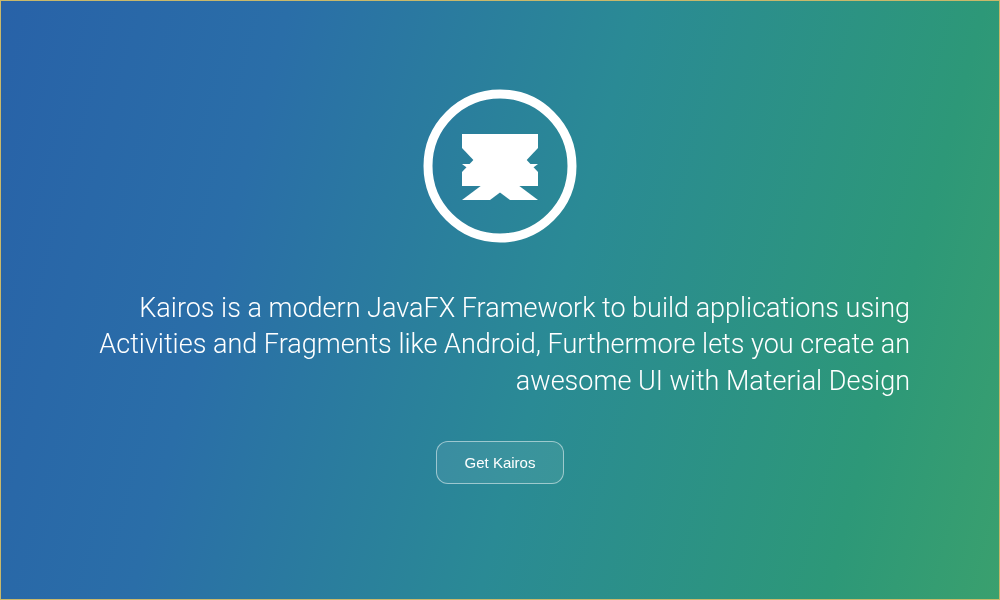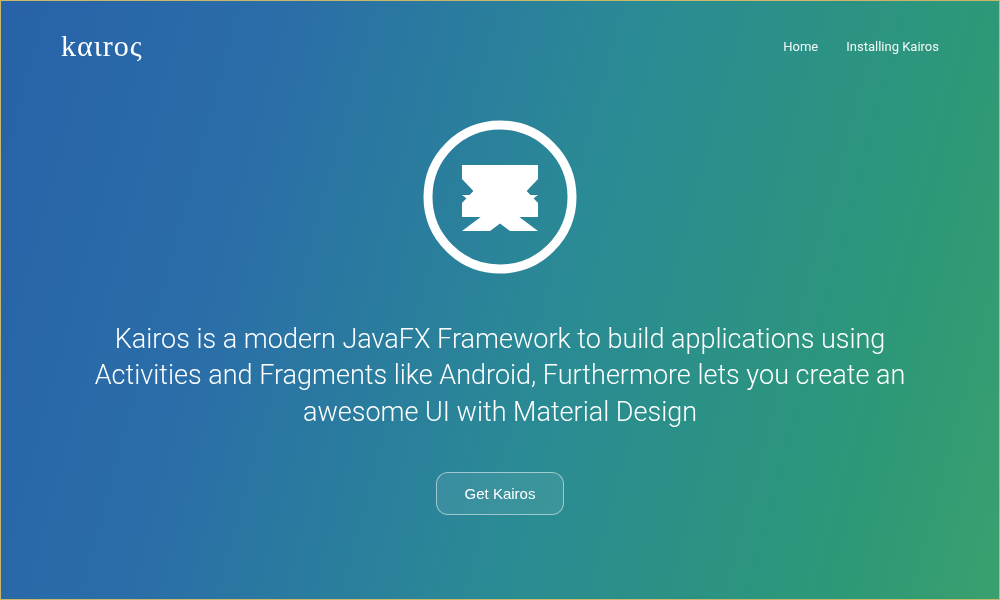--- a/index.html
+++ b/index.html
@@ -54,47 +54,40 @@
       justify-content: center;
       padding: 0 80px 30px 80px;
     }
     .logo-wrap {
       margin-bottom: 40px;
     }
     .tagline {
       color: #ffffff;
       font-size: 27px;
       line-height: 1.35;
-      text-align: center;
+      text-align: right;
       font-weight: 300;
       max-width: 820px;
       margin-bottom: 42px;
     }
     .cta {
       color: #ffffff;
       background: rgba(255,255,255,0.08);
       border: 1px solid rgba(255,255,255,0.5);
       padding: 12px 28px;
       font-size: 15px;
       font-weight: 400;
       cursor: pointer;
       border-radius: 12px;
     }
   </style>
 </head>
 <body>
 
 <div class="page">
-  <header class="header">
-    <div class="brand">kαιroς</div>
-    <nav class="nav">
-      <a href="#">Home</a>
-      <a href="#">Installing Kairos</a>
-    </nav>
-  </header>
 
   <section class="hero">
     <div class="logo-wrap">
       <svg width="160" height="160" viewBox="0 0 160 160">
         <circle cx="80" cy="80" r="72" fill="none" stroke="#ffffff" stroke-width="9"></circle>
         <g fill="#ffffff">
           <polygon points="42,48 82,48 118,86 118,100 78,100 42,62"></polygon>
           <polygon points="118,48 78,48 42,86 42,100 82,100 118,62"></polygon>
           <polygon points="42,78 70,78 118,114 90,114"></polygon>
           <polygon points="118,78 90,78 42,114 70,114"></polygon>

